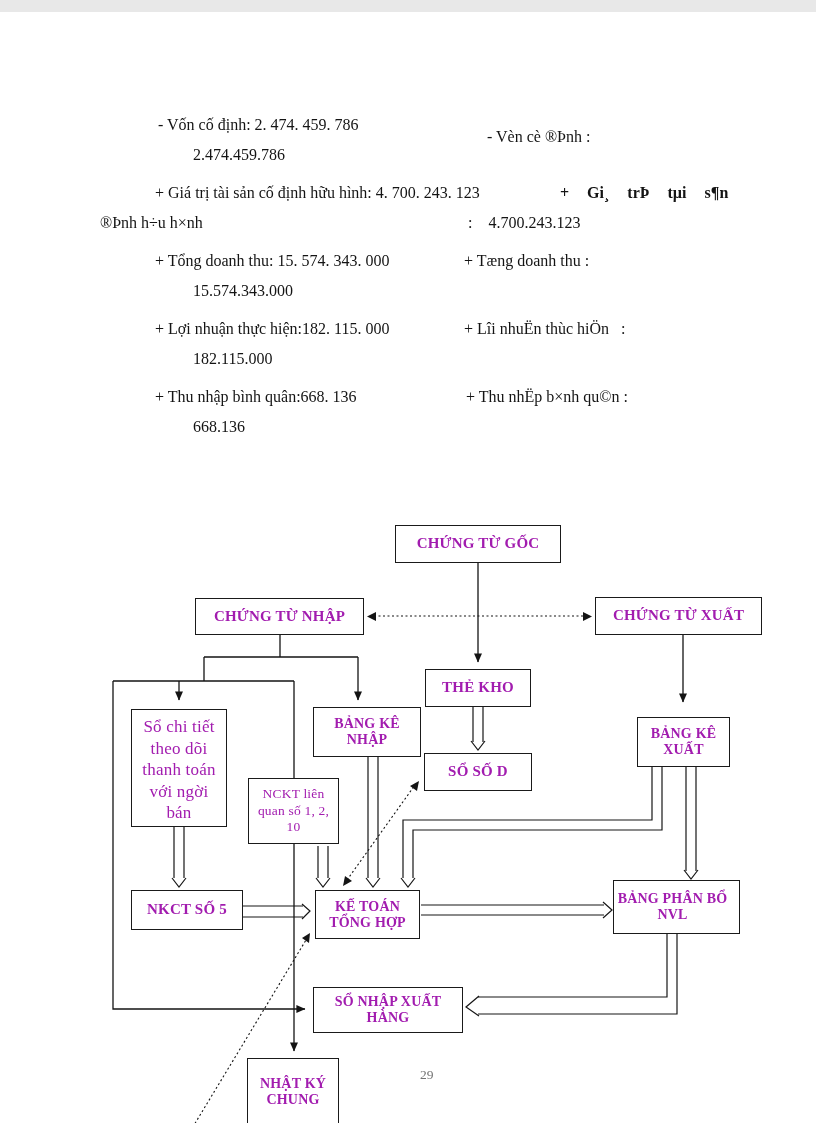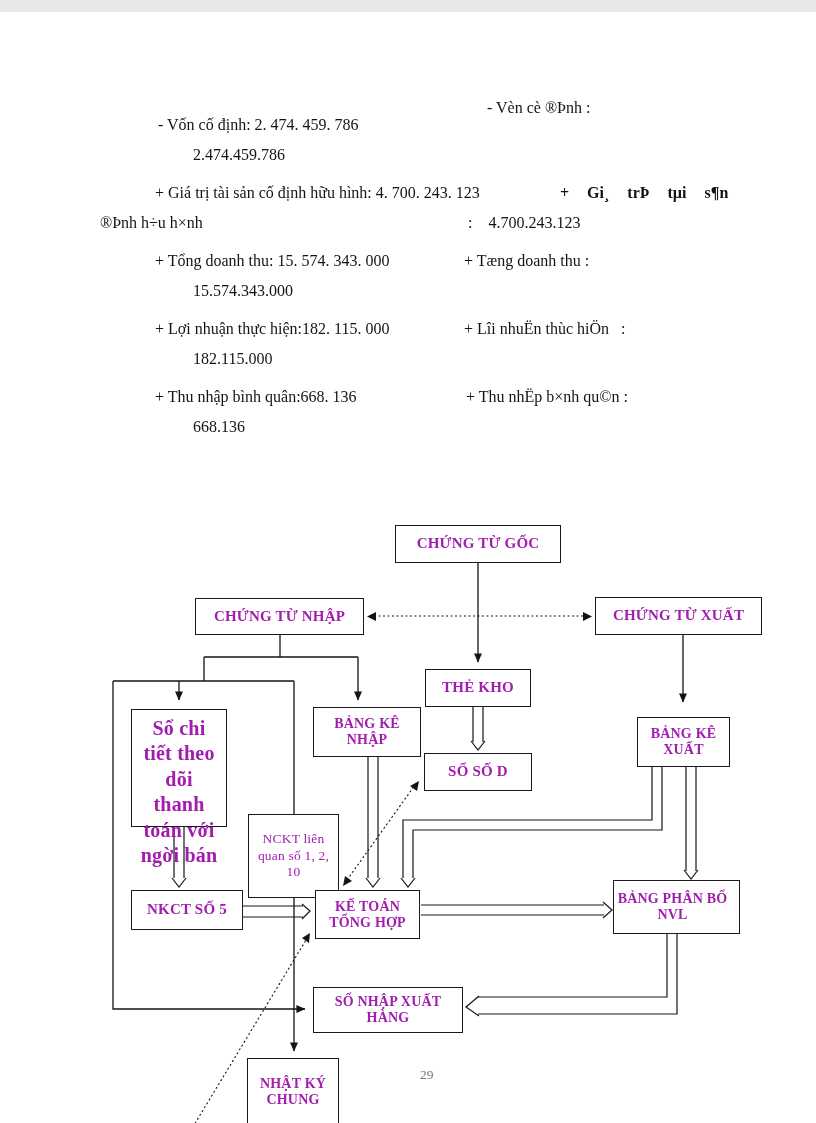--- a/index.html
+++ b/index.html
@@ -16,33 +16,33 @@
   svg.connectors{position:absolute;left:0;top:0;pointer-events:none;}
   .bx{
     position:absolute;box-sizing:border-box;background:#fff;
     border:1.6px solid #1a1a1a;
     display:flex;align-items:center;justify-content:center;
     text-align:center;font-weight:bold;line-height:1.14;
     letter-spacing:.2px;color:#a21caf;z-index:2;
   }
   .bx-lg{font-size:15px;}
   .bx-md{font-size:14px;}
-  .bx-plain{font-weight:bold;font-size:20px;line-height:1.27;
+  .bx-plain{font-weight:normal;font-size:17px;line-height:1.27;
     align-items:flex-start;padding:6px 8px 12px 8px;}
   .bx-sm{font-weight:normal;font-size:13.5px;line-height:1.25;padding:2px 3px;}
   .pad8{padding-left:0;padding-right:8px;}
   .pageno{position:absolute;font-size:13.5px;color:#737373;}
 </style>
 </head>
 <body>
 
 <div class="page">
 
   <div class="tline" style="left:158px;top:103px">- Vốn cố định: 2. 474. 459. 786</div>
-  <div class="tline" style="left:487px;top:86px">- Vèn cè ®Þnh :</div>
+  <div class="tline" style="left:487px;top:115px">- Vèn cè ®Þnh :</div>
   <div class="tline" style="left:193px;top:133px">2.474.459.786</div>
   <div class="tline" style="left:155px;top:171px">+ Giá trị tài sản cố định hữu hình: 4. 700. 243. 123</div>
   <div class="tline ws" style="left:560px;top:171px">+  Gi¸  trÞ  tµi  s¶n</div>
   <div class="tline" style="left:100px;top:201px">®Þnh h÷u h×nh</div>
   <div class="tline" style="left:468px;top:201px">:    4.700.243.123</div>
   <div class="tline" style="left:155px;top:239px">+ Tổng doanh thu: 15. 574. 343. 000</div>
   <div class="tline" style="left:464px;top:239px">+ Tæng doanh thu :</div>
   <div class="tline" style="left:193px;top:269px">15.574.343.000</div>
   <div class="tline" style="left:155px;top:307px">+ Lợi nhuận thực hiện:182. 115. 000</div>
   <div class="tline" style="left:464px;top:307px">+ Lîi nhuËn thùc hiÖn   :</div>
@@ -127,21 +127,21 @@
   <div class="bx bx-lg" style="left:425px;top:657px;width:106px;height:38px">THẺ KHO</div>
 
   <div class="bx bx-lg" style="left:424px;top:741px;width:108px;height:38px">SỔ SỐ D</div>
 
   <div class="bx bx-md" style="left:313px;top:695px;width:108px;height:50px">BẢNG KÊ NHẬP</div>
 
   <div class="bx bx-md" style="left:637px;top:705px;width:93px;height:50px">BẢNG KÊ XUẤT</div>
 
   <div class="bx bx-plain" style="left:131px;top:697px;width:96px;height:118px">Sổ chi tiết theo dõi thanh toán với ngời bán</div>
 
-  <div class="bx bx-sm" style="left:248px;top:802px;width:91px;height:84px">NCKT liên quan số 1, 2, 10</div>
+  <div class="bx bx-sm" style="left:248px;top:766px;width:91px;height:66px">NCKT liên quan số 1, 2, 10</div>
 
   <div class="bx bx-lg" style="left:131px;top:878px;width:112px;height:40px">NKCT SỐ 5</div>
 
   <div class="bx bx-md" style="left:315px;top:878px;width:105px;height:49px">KẾ TOÁN TỔNG HỢP</div>
 
   <div class="bx bx-md pad8" style="left:613px;top:868px;width:127px;height:54px">BẢNG PHÂN BỔ NVL</div>
 
   <div class="bx bx-md" style="left:313px;top:975px;width:150px;height:46px;padding:0 4px">SỔ NHẬP XUẤT HÀNG</div>
 
   <div class="bx bx-md" style="left:247px;top:1046px;width:92px;height:67px">NHẬT KÝ CHUNG</div>

